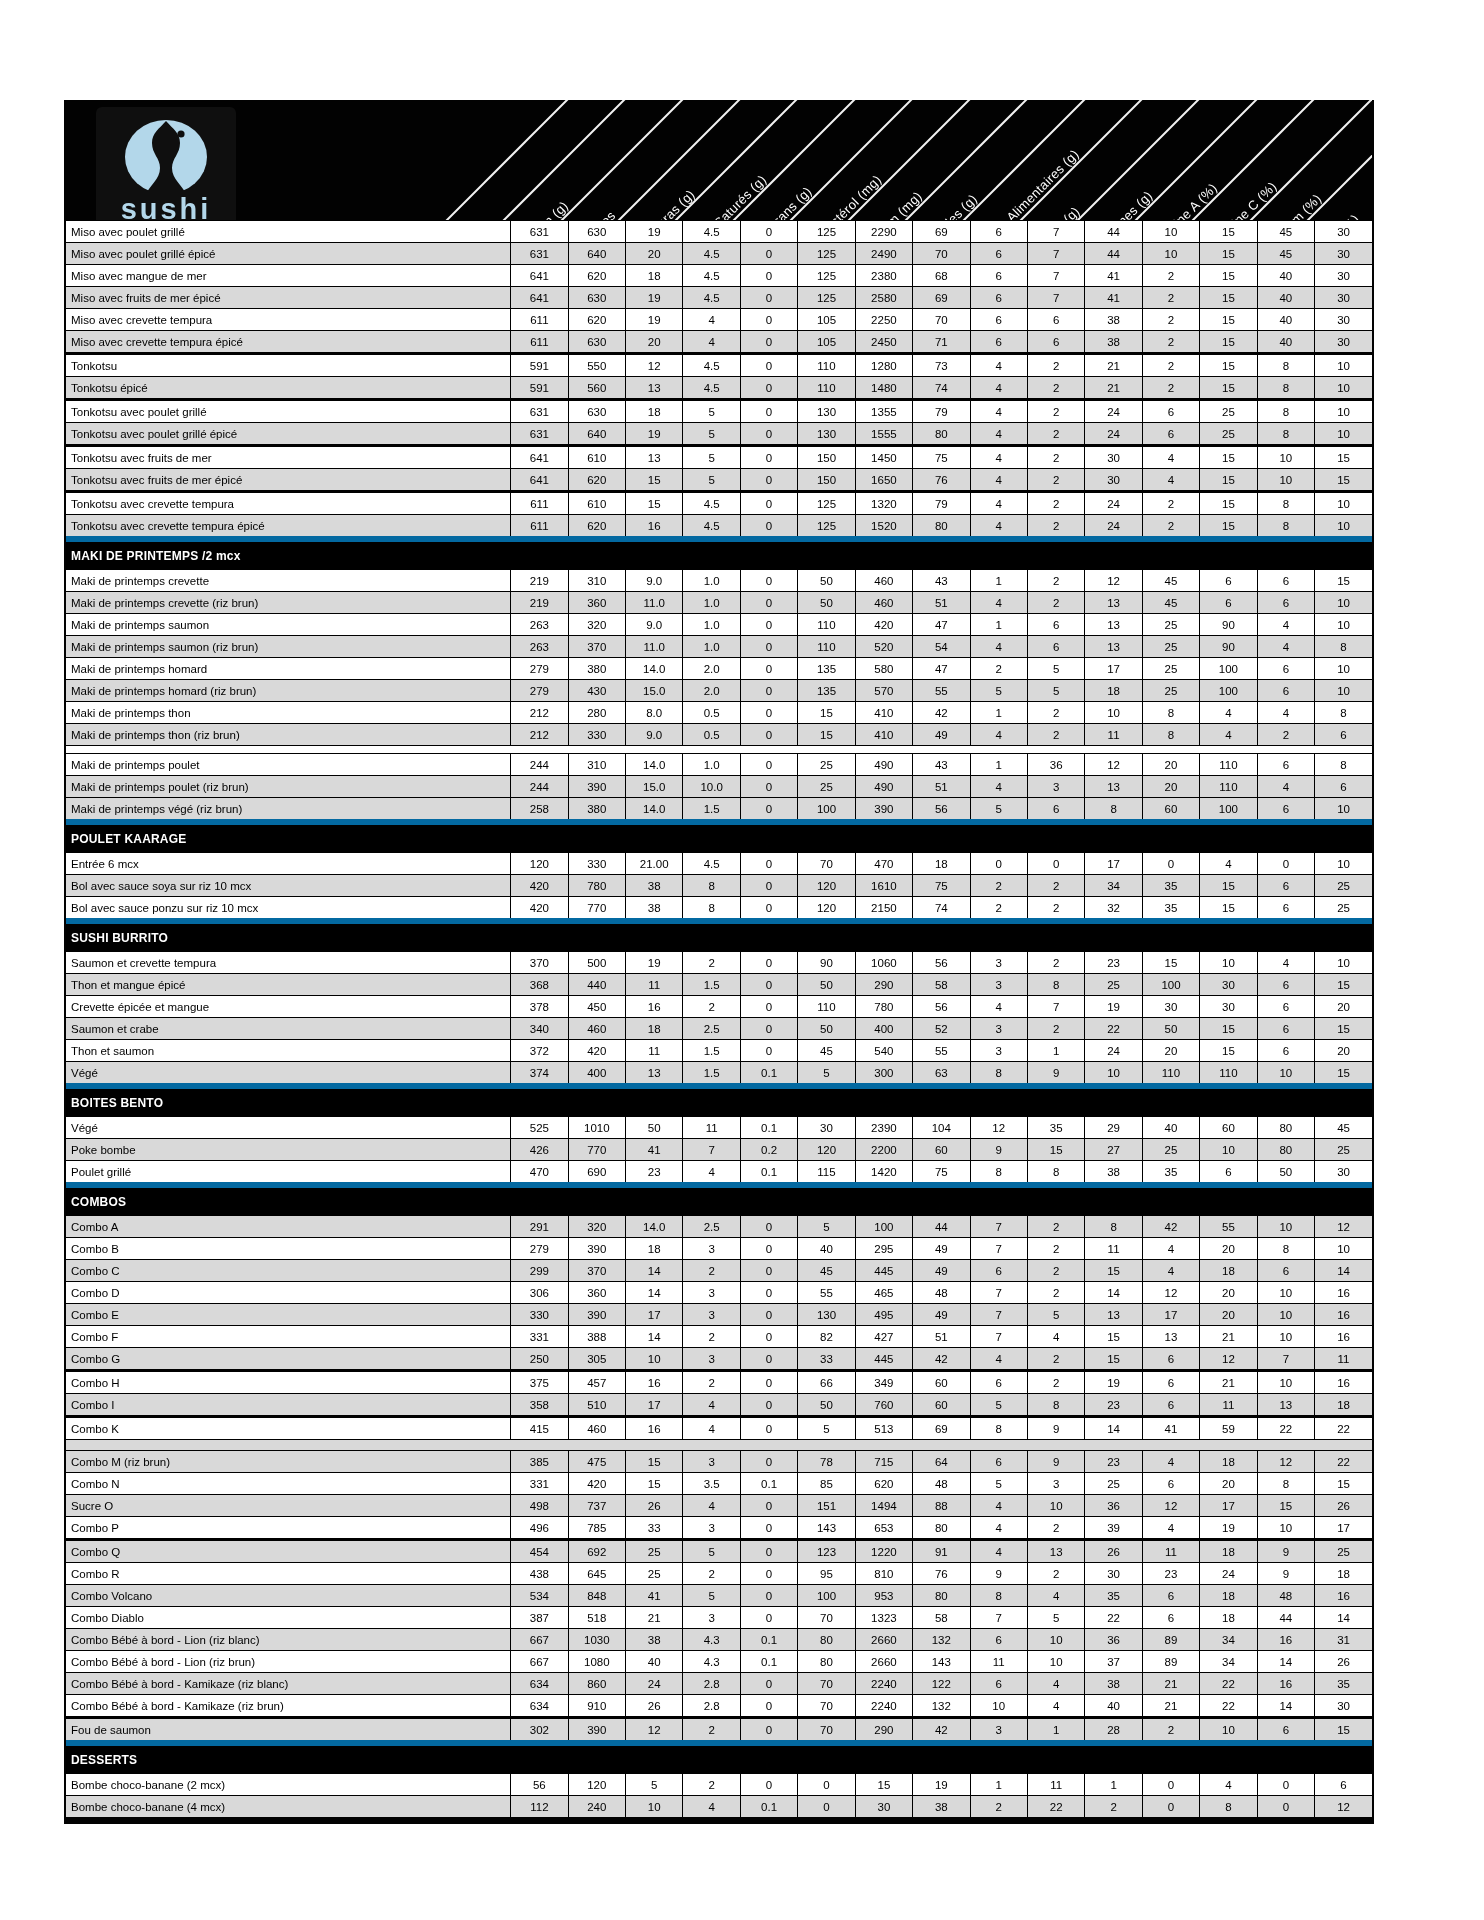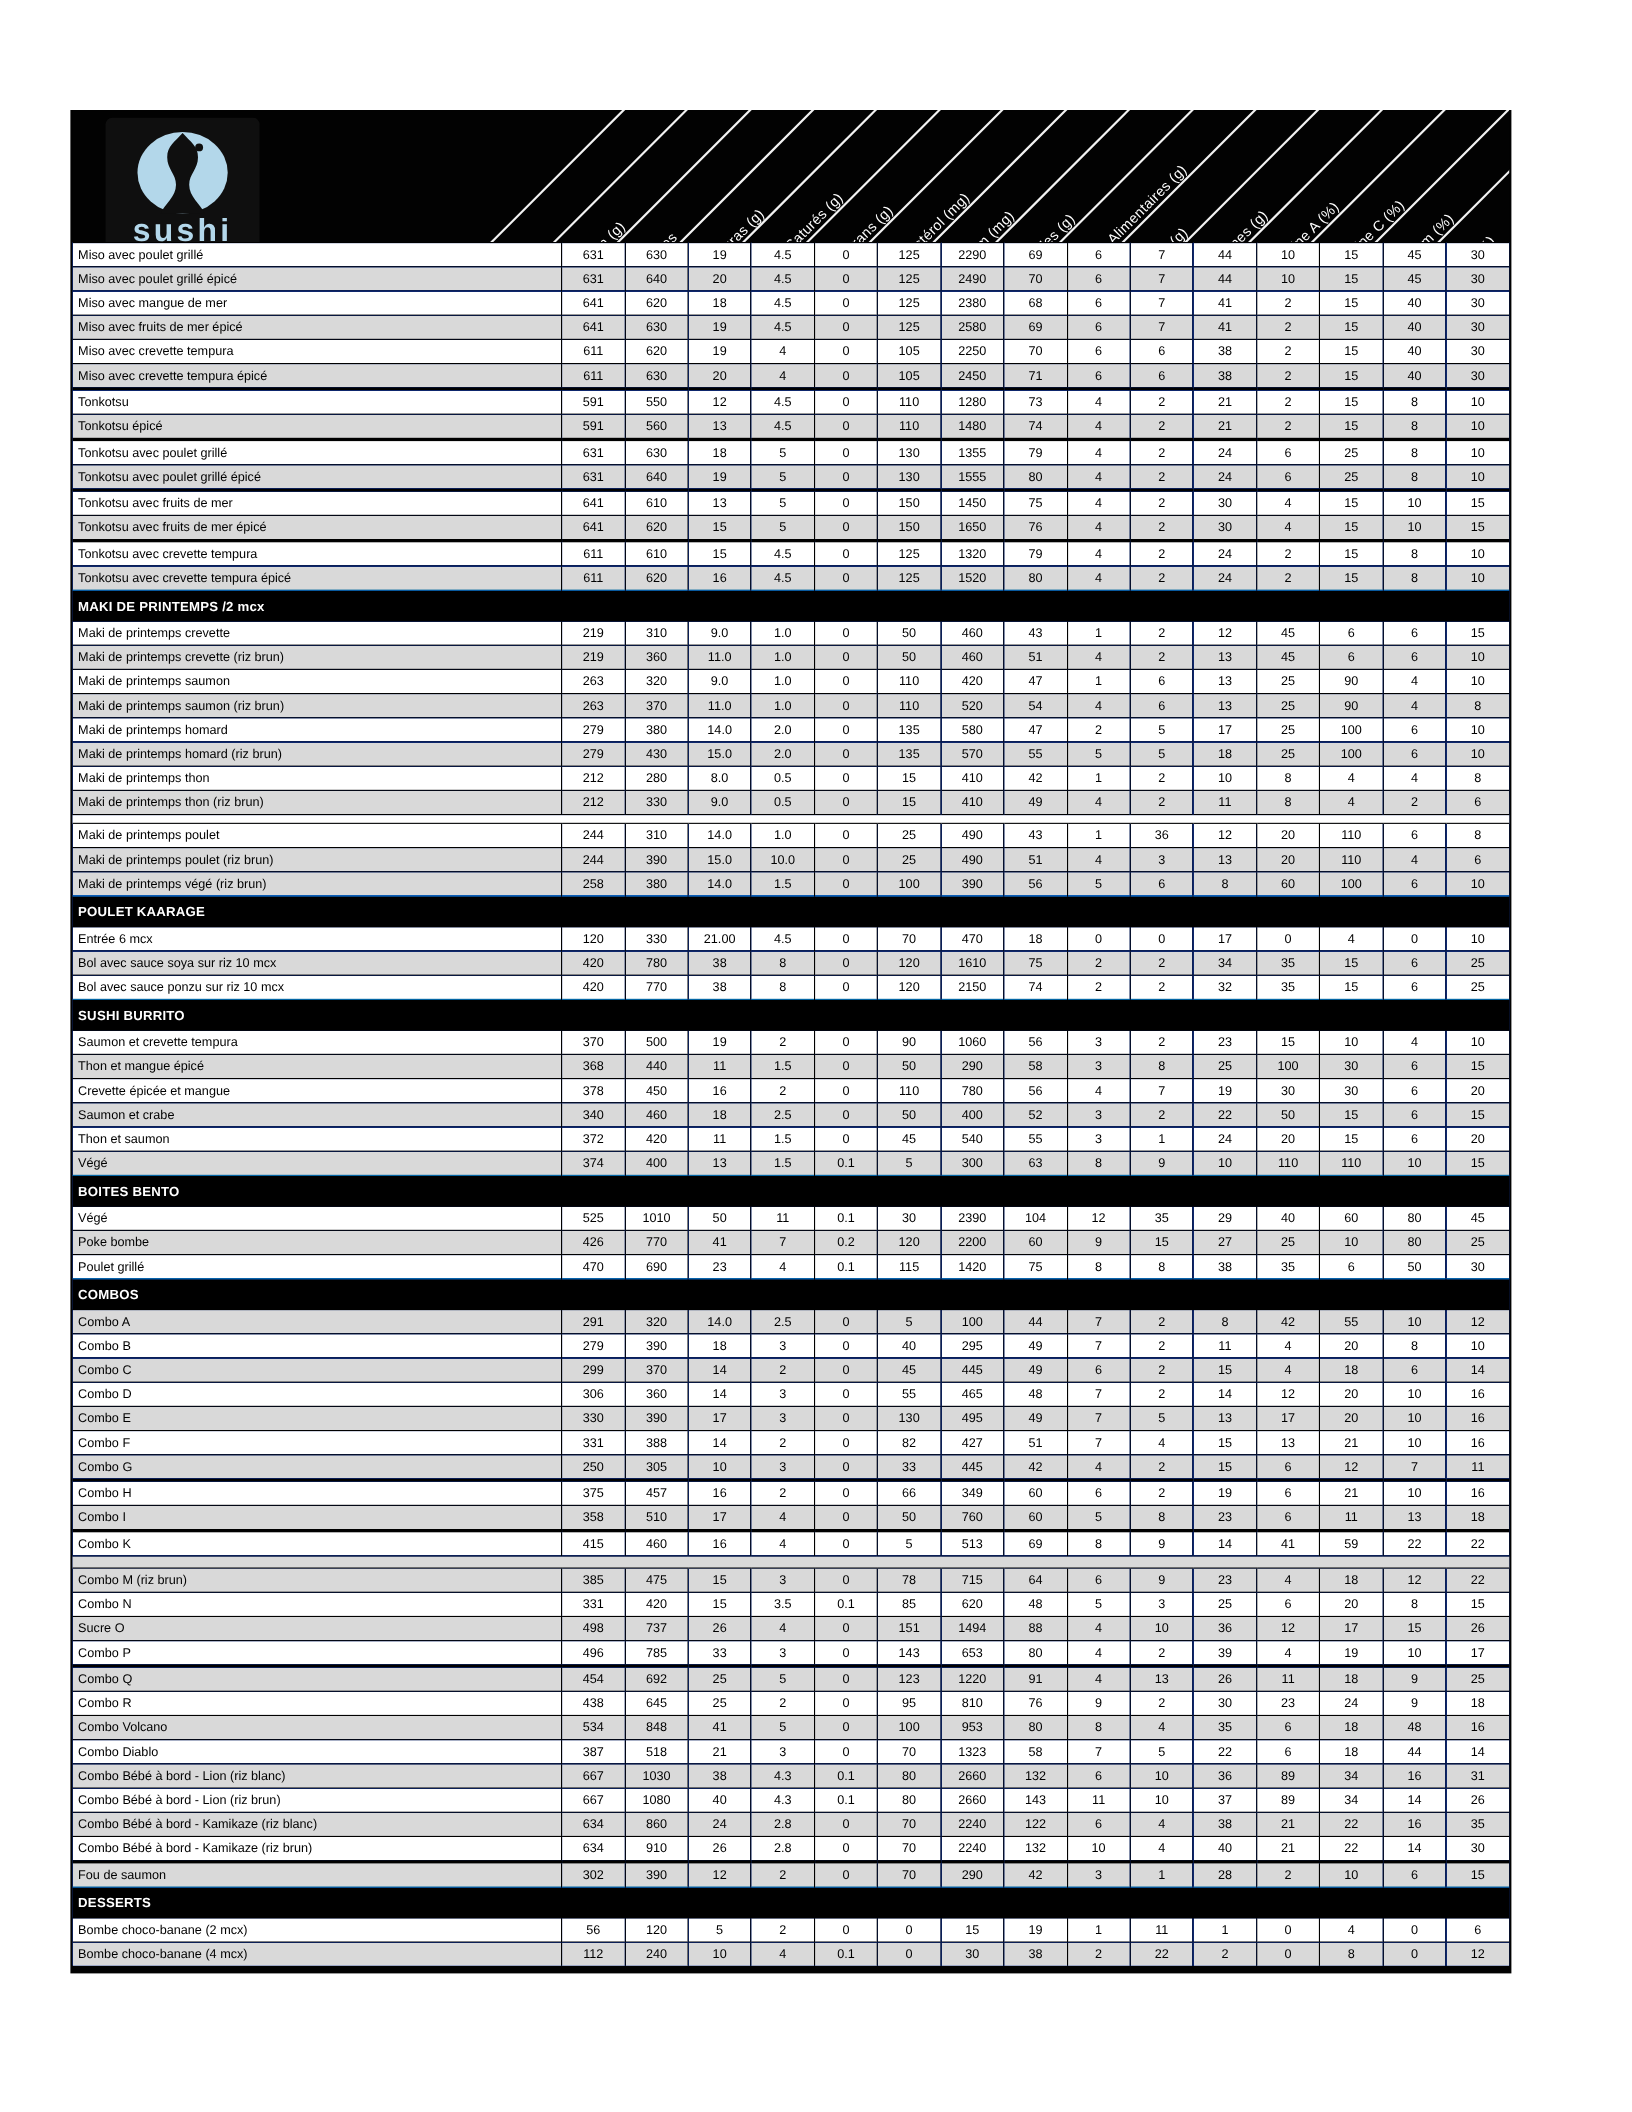--- a/index.html
+++ b/index.html
@@ -21,35 +21,35 @@
   .dline{
     position:absolute;bottom:-36px;width:2px;height:200px;
     background:#f2f2f2;transform:rotate(45deg);
   }
   .dlabel{
     position:absolute;bottom:-34px;transform-origin:0 100%;
     transform:rotate(-45deg);color:#ffffff;font-size:13px;
     letter-spacing:.3px;white-space:nowrap;
   }
   
-  table{width:100%;border-collapse:collapse;background:#1d4ed8;table-layout:fixed;}
+  table{width:100%;border-collapse:collapse;background:#ec4899;table-layout:fixed;}
   col.c-name{width:34.05%;}
   col.c-val{width:4.397%;}
   tr.item td{
     height:21px;border-top:1px solid #000;font-size:11.5px;color:#000;
     overflow:hidden;white-space:nowrap;
   }
   tr.item.sep td{border-top:3px solid #000;}
   td.name{text-align:left;padding:0 2px 0 5px;}
   td.val{text-align:center;border-left:1px solid #000;padding:0;}
   tr.white td{background:#ffffff;}
   tr.gray td{background:#d9d9d9;}
   tr.section td{
     height:25px;background:#000;color:#fff;font-weight:bold;font-size:12px;
-    text-align:left;padding-left:5px;letter-spacing:.2px;border-top:1px solid #0369a1;
+    text-align:left;padding-left:5px;letter-spacing:.2px;border-top:6px solid #0369a1;
   }
   tr.spacer td{height:5px;border-top:1px solid #000;}
   tr.spacer.white td{background:#ffffff;}
   tr.spacer.gray td{background:#d9d9d9;height:8px;}
 </style>
 </head>
 <body>
 
 <div class="sheet">
 

